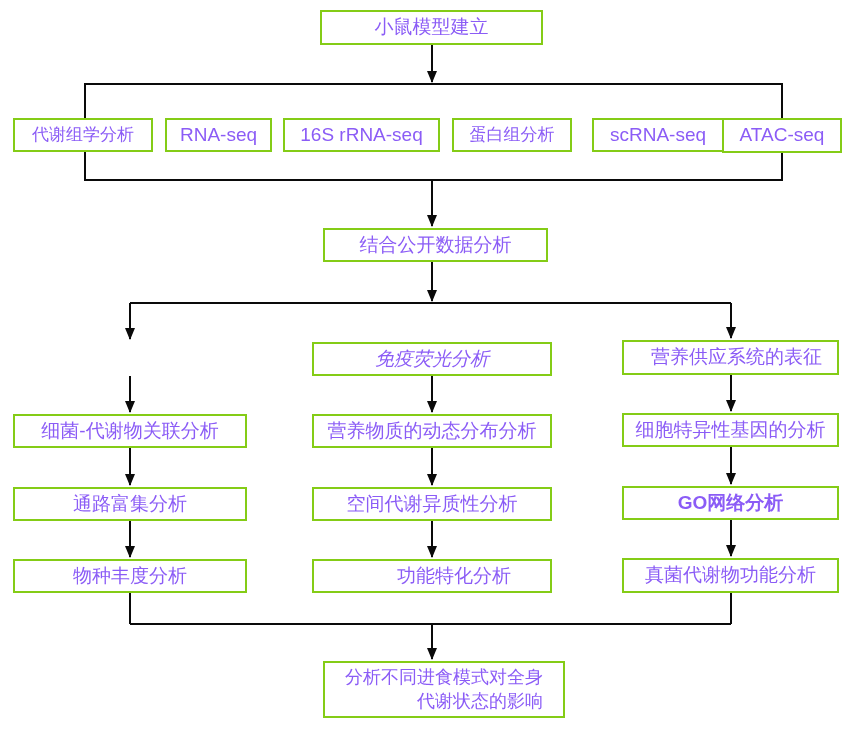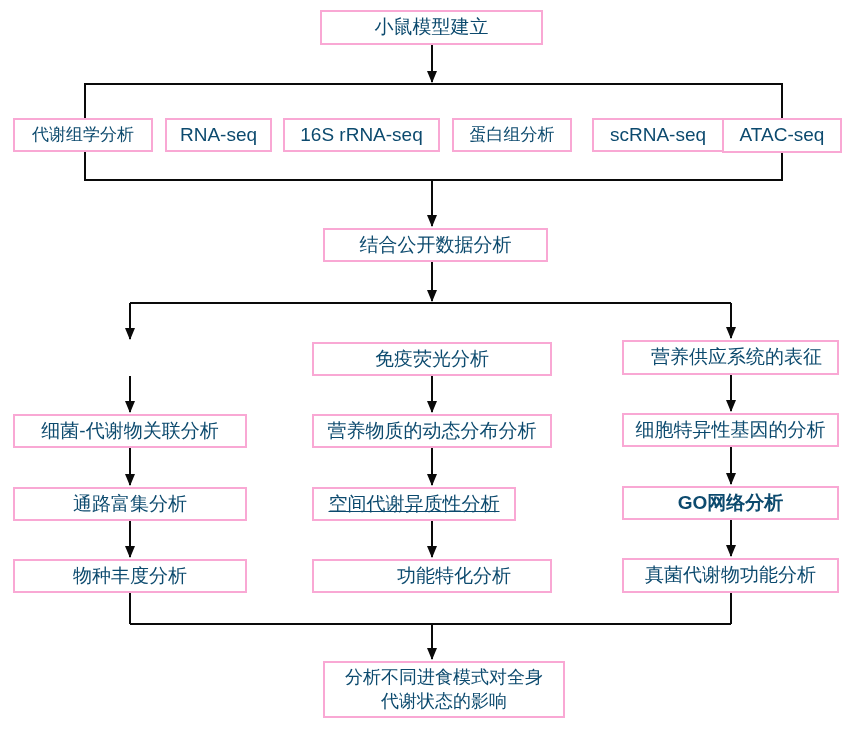--- a/index.html
+++ b/index.html
@@ -8,25 +8,25 @@
     width:865px;height:734px;
     background:#ffffff;
     font-family:"Liberation Sans","DejaVu Sans",sans-serif;
     overflow:hidden;
   }
   svg.wires{position:absolute;left:0;top:0;z-index:1;}
   .wire{stroke:#0a0a0a;stroke-width:2;fill:none;}
   .node{
     position:absolute;
     box-sizing:border-box;
-    border:2px solid #f9a8d4;
+    border:2px solid #84cc16;
     background:#ffffff;
     display:flex;align-items:center;justify-content:center;
-    text-align:center;
-    font-size:19px;line-height:1.3;color:#0c4a6e;
+    text-align:right;
+    font-size:19px;line-height:1.3;color:#8b5cf6;
     white-space:pre-line;
     z-index:2;
   }
 </style>
 </head>
 <body>
 
 <div class="stage">
 
   <svg class="wires" width="865" height="734" viewBox="0 0 865 734">
@@ -80,25 +80,25 @@
 
   <div class="node" style="left:323px;top:228px;width:225px;height:34px;">结合公开数据分析</div>
 
 
   <div class="node" style="left:13px;top:414px;width:234px;height:34px;">细菌-代谢物关联分析</div>
 
   <div class="node" style="left:13px;top:487px;width:234px;height:34px;">通路富集分析</div>
 
   <div class="node" style="left:13px;top:559px;width:234px;height:34px;">物种丰度分析</div>
 
-  <div class="node" style="left:312px;top:342px;width:240px;height:34px;">免疫荧光分析</div>
+  <div class="node" style="left:312px;top:342px;width:240px;height:34px;font-style:italic;">免疫荧光分析</div>
 
   <div class="node" style="left:312px;top:414px;width:240px;height:34px;">营养物质的动态分布分析</div>
 
-  <div class="node" style="left:312px;top:487px;width:204px;height:34px;text-decoration:underline;">空间代谢异质性分析</div>
+  <div class="node" style="left:312px;top:487px;width:240px;height:34px;">空间代谢异质性分析</div>
 
   <div class="node" style="left:312px;top:559px;width:240px;height:34px;padding-left:44px;">功能特化分析</div>
 
   <div class="node" style="left:622px;top:340px;width:217px;height:35px;padding-left:12px;">营养供应系统的表征</div>
 
   <div class="node" style="left:622px;top:413px;width:217px;height:34px;">细胞特异性基因的分析</div>
 
   <div class="node" style="left:622px;top:486px;width:217px;height:34px;font-weight:bold;">GO网络分析</div>
 
   <div class="node" style="left:622px;top:558px;width:217px;height:35px;">真菌代谢物功能分析</div>

